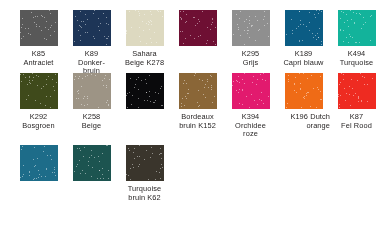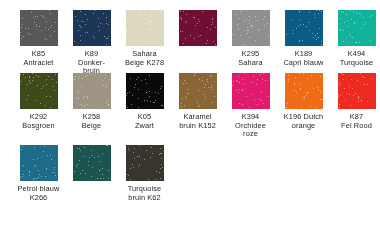--- a/index.html
+++ b/index.html
@@ -259,21 +259,21 @@
           <span class="speck" style="left: 6px; top: 17px;"></span>
           <span class="speck" style="left: 36px; top: 26px;"></span>
           <span class="speck" style="left: 31px; top: 9px;"></span>
           <span class="speck" style="left: 1px; top: 24px;"></span>
           <span class="speck" style="left: 19px; top: 15px;"></span>
           <span class="speck" style="left: 17px; top: 6px;"></span>
           <span class="speck" style="left: 12px; top: 20px;"></span>
           <span class="speck" style="left: 23px; top: 6px;"></span>
         </div>
         <div class="chip-label" style="color: rgb(34, 31, 31);">K295
-Sahara</div>
+Grijs</div>
       </div>
       <div class="swatch-cell">
         <div class="chip" style="background: rgb(11, 92, 132);">
           <span class="speck" style="left: 14px; top: 1px;"></span>
           <span class="speck" style="left: 14px; top: 31px;"></span>
           <span class="speck" style="left: 33px; top: 27px;"></span>
           <span class="speck" style="left: 31px; top: 0px;"></span>
           <span class="speck" style="left: 32px; top: 23px;"></span>
           <span class="speck" style="left: 29px; top: 4px;"></span>
           <span class="speck" style="left: 27px; top: 23px;"></span>
@@ -460,22 +460,20 @@
           <span class="speck" style="left: 15px; top: 7px;"></span>
           <span class="speck" style="left: 20px; top: 19px;"></span>
           <span class="speck" style="left: 27px; top: 29px;"></span>
           <span class="speck" style="left: 20px; top: 19px;"></span>
           <span class="speck" style="left: 21px; top: 27px;"></span>
           <span class="speck" style="left: 4px; top: 5px;"></span>
           <span class="speck" style="left: 24px; top: 28px;"></span>
           <span class="speck" style="left: 0px; top: 22px;"></span>
           <span class="speck" style="left: 1px; top: 20px;"></span>
         </div>
-        <div class="chip-label" style="color: rgb(34, 31, 31);">K05
-Zwart</div>
       </div>
       <div class="swatch-cell">
         <div class="chip" style="background: rgb(138, 102, 55);">
           <span class="speck" style="left: 28px; top: 8px;"></span>
           <span class="speck" style="left: 26px; top: 11px;"></span>
           <span class="speck" style="left: 2px; top: 33px;"></span>
           <span class="speck" style="left: 2px; top: 30px;"></span>
           <span class="speck" style="left: 25px; top: 14px;"></span>
           <span class="speck" style="left: 4px; top: 10px;"></span>
           <span class="speck" style="left: 28px; top: 6px;"></span>
@@ -500,21 +498,21 @@
           <span class="speck" style="left: 19px; top: 17px;"></span>
           <span class="speck" style="left: 7px; top: 10px;"></span>
           <span class="speck" style="left: 35px; top: 23px;"></span>
           <span class="speck" style="left: 7px; top: 25px;"></span>
           <span class="speck" style="left: 6px; top: 23px;"></span>
           <span class="speck" style="left: 5px; top: 7px;"></span>
           <span class="speck" style="left: 3px; top: 25px;"></span>
           <span class="speck" style="left: 5px; top: 32px;"></span>
           <span class="speck" style="left: 29px; top: 14px;"></span>
         </div>
-        <div class="chip-label" style="color: rgb(34, 31, 31);">Karamel
+        <div class="chip-label" style="color: rgb(34, 31, 31);">Bordeaux
 bruin K152</div>
       </div>
       <div class="swatch-cell">
         <div class="chip" style="background: rgb(226, 26, 110);">
           <span class="speck" style="left: 25px; top: 31px;"></span>
           <span class="speck" style="left: 14px; top: 23px;"></span>
           <span class="speck" style="left: 0px; top: 12px;"></span>
           <span class="speck" style="left: 29px; top: 27px;"></span>
           <span class="speck" style="left: 4px; top: 17px;"></span>
           <span class="speck" style="left: 21px; top: 3px;"></span>
@@ -581,21 +579,21 @@
           <span class="speck" style="left: 26px; top: 2px;"></span>
           <span class="speck" style="left: 19px; top: 25px;"></span>
           <span class="speck" style="left: 15px; top: 10px;"></span>
           <span class="speck" style="left: 18px; top: 0px;"></span>
           <span class="speck" style="left: 15px; top: 15px;"></span>
           <span class="speck" style="left: 9px; top: 11px;"></span>
           <span class="speck" style="left: 35px; top: 18px;"></span>
           <span class="speck" style="left: 15px; top: 16px;"></span>
           <span class="speck" style="left: 10px; top: 4px;"></span>
         </div>
-        <div class="chip-label" style="color: rgb(34, 31, 31);">K196 Dutch
+        <div class="chip-label" style="color: rgb(34, 31, 31); text-align: right;">K196 Dutch
 orange</div>
       </div>
       <div class="swatch-cell">
         <div class="chip" style="background: rgb(238, 43, 33);">
           <span class="speck" style="left: 19px; top: 7px;"></span>
           <span class="speck" style="left: 26px; top: 11px;"></span>
           <span class="speck" style="left: 34px; top: 5px;"></span>
           <span class="speck" style="left: 8px; top: 20px;"></span>
           <span class="speck" style="left: 0px; top: 23px;"></span>
           <span class="speck" style="left: 20px; top: 23px;"></span>
@@ -663,22 +661,20 @@
           <span class="speck" style="left: 23px; top: 6px;"></span>
           <span class="speck" style="left: 34px; top: 22px;"></span>
           <span class="speck" style="left: 18px; top: 32px;"></span>
           <span class="speck" style="left: 9px; top: 30px;"></span>
           <span class="speck" style="left: 3px; top: 29px;"></span>
           <span class="speck" style="left: 25px; top: 31px;"></span>
           <span class="speck" style="left: 31px; top: 14px;"></span>
           <span class="speck" style="left: 26px; top: 24px;"></span>
           <span class="speck" style="left: 16px; top: 33px;"></span>
         </div>
-        <div class="chip-label" style="color: rgb(34, 31, 31);">Petrol blauw
-K266</div>
       </div>
       <div class="swatch-cell">
         <div class="chip" style="background: rgb(28, 84, 80);">
           <span class="speck" style="left: 6px; top: 15px;"></span>
           <span class="speck" style="left: 1px; top: 26px;"></span>
           <span class="speck" style="left: 7px; top: 5px;"></span>
           <span class="speck" style="left: 9px; top: 25px;"></span>
           <span class="speck" style="left: 18px; top: 5px;"></span>
           <span class="speck" style="left: 15px; top: 16px;"></span>
           <span class="speck" style="left: 29px; top: 23px;"></span>

